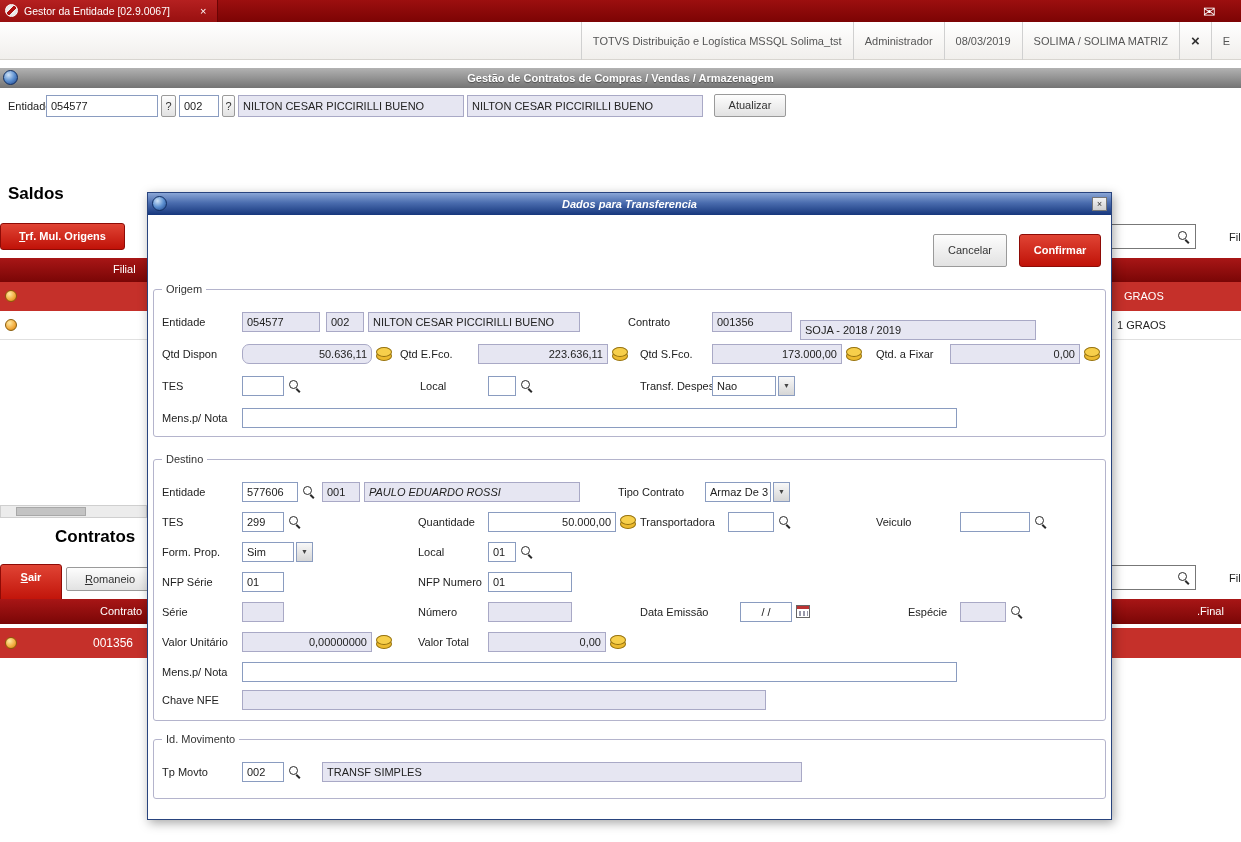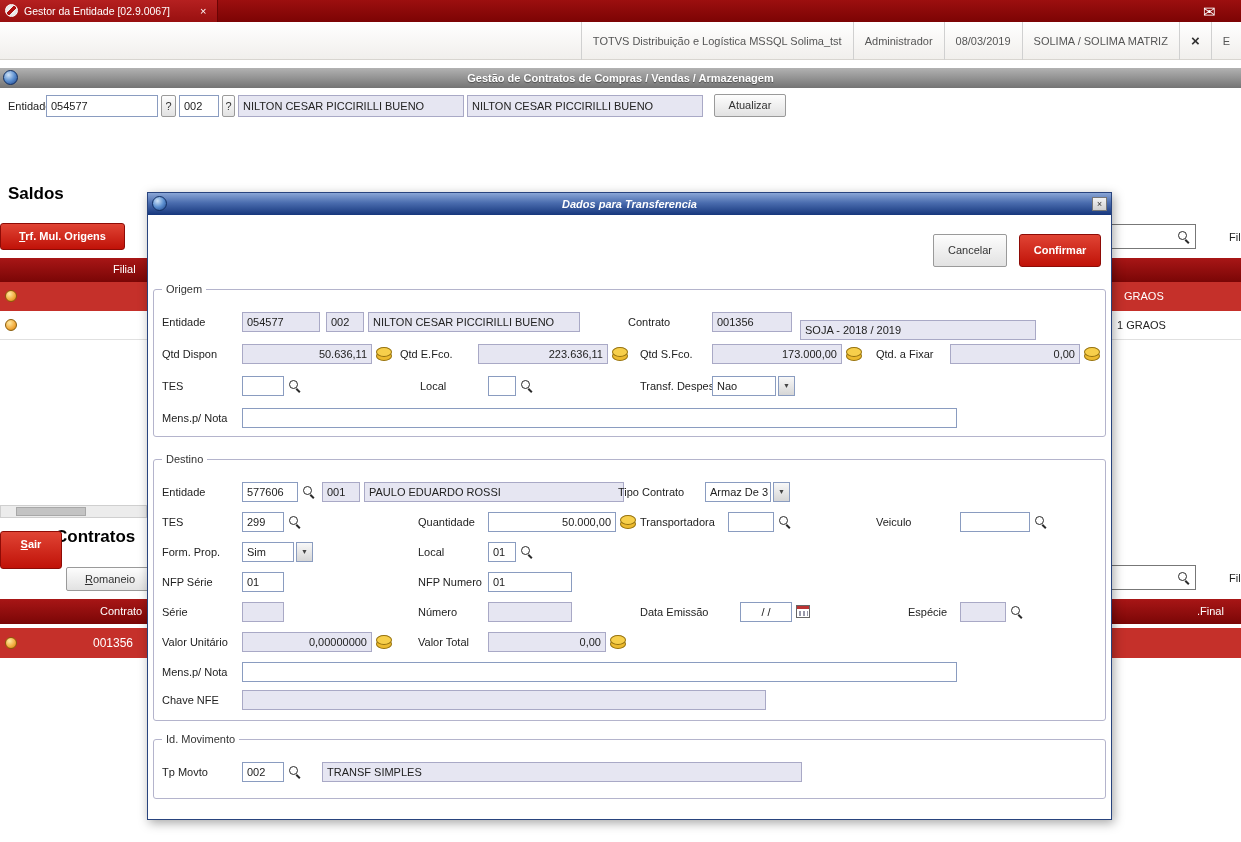--- a/index.html
+++ b/index.html
@@ -112,21 +112,21 @@
 </div>
 <div class="row-white" style="top:311px;height:29px;">
   <span class="dot" style="left:5px;top:8px;"></span>
   <span class="lbl" style="left:1117px;top:8px;">1 GRAOS</span>
 </div>
 <div class="scrolltrack">
   <div class="scrollthumb"></div>
 </div>
 
 <div class="h1" style="left:8px;top:527px;margin-left:47px;">Contratos</div>
-<div class="btn-red ul-first" style="left:0;top:531px;width:62px;height:38px;line-height:25px;">Sair</div>
+<div class="btn-red ul-first" style="left:0;top:564px;width:62px;height:38px;line-height:25px;">Sair</div>
 <div class="btn-plain ul-first" style="left:66px;top:567px;width:88px;height:24px;line-height:22px;">Romaneio</div>
 <div class="searchbox" style="left:1078px;top:565px;">
   <span class="mag" style="left:98px;top:5px;"></span>
 </div>
 <span class="lbl" style="left:1229px;top:572px;">Fil</span>
 <div class="thead" style="top:599px;height:25px;">
   <span class="lbl" style="left:100px;top:6px;color:#fff;">Contrato</span>
   <span class="lbl" style="left:1197px;top:6px;color:#fff;">.Final</span>
 </div>
 <div class="row-red" style="top:628px;height:30px;">
@@ -149,21 +149,21 @@
 
     <span class="lbl" style="left:8px;top:26px;">Entidade</span>
     <div class="inp ro" style="left:88px;top:22px;width:78px;">054577</div>
     <div class="inp ro" style="left:172px;top:22px;width:38px;">002</div>
     <div class="inp ro" style="left:214px;top:22px;width:212px;">NILTON CESAR PICCIRILLI BUENO</div>
     <span class="lbl" style="left:474px;top:26px;">Contrato</span>
     <div class="inp ro" style="left:558px;top:22px;width:80px;">001356</div>
     <div class="inp ro" style="left:646px;top:30px;width:236px;">SOJA  - 2018 / 2019</div>
 
     <span class="lbl" style="left:8px;top:58px;">Qtd Dispon</span>
-    <div class="inp ro num" style="left:88px;top:54px;width:130px;">50.636,11</div>
+    <div class="inp ro num" style="left:88px;top:54px;width:130px;border-radius:7px;">50.636,11</div>
     <span class="coin" style="left:222px;top:57px;"></span>
     <span class="lbl" style="left:246px;top:58px;">Qtd E.Fco.</span>
     <div class="inp ro num" style="left:324px;top:54px;width:130px;">223.636,11</div>
     <span class="coin" style="left:458px;top:57px;"></span>
     <span class="lbl" style="left:486px;top:58px;">Qtd S.Fco.</span>
     <div class="inp ro num" style="left:558px;top:54px;width:130px;">173.000,00</div>
     <span class="coin" style="left:692px;top:57px;"></span>
     <span class="lbl" style="left:722px;top:58px;">Qtd. a Fixar</span>
     <div class="inp ro num" style="left:796px;top:54px;width:130px;">0,00</div>
     <span class="coin" style="left:930px;top:57px;"></span>
@@ -184,21 +184,21 @@
     <div class="inp" style="left:88px;top:118px;width:715px;"></div>
   </div>
 
   <div class="fs" style="left:5px;top:266px;width:953px;height:262px;">
     <span class="fs-legend">Destino</span>
 
     <span class="lbl" style="left:8px;top:26px;">Entidade</span>
     <div class="inp" style="left:88px;top:22px;width:56px;">577606</div>
     <span class="mag" style="left:148px;top:25px;"></span>
     <div class="inp ro" style="left:168px;top:22px;width:38px;">001</div>
-    <div class="inp ro" style="left:210px;top:22px;width:260px;">PAULO EDUARDO ROSSI</div>
+    <div class="inp ro" style="left:210px;top:22px;width:216px;font-style:italic;">PAULO EDUARDO ROSSI</div>
     <span class="lbl" style="left:464px;top:26px;">Tipo Contrato</span>
     <div class="combo" style="left:551px;top:22px;">
       <div class="combo-val" style="width:66px;">Armaz De 3</div>
       <div class="combo-btn">▼</div>
     </div>
 
     <span class="lbl" style="left:8px;top:56px;">TES</span>
     <div class="inp" style="left:88px;top:52px;width:42px;">299</div>
     <span class="mag" style="left:134px;top:55px;"></span>
     <span class="lbl" style="left:264px;top:56px;">Quantidade</span>

